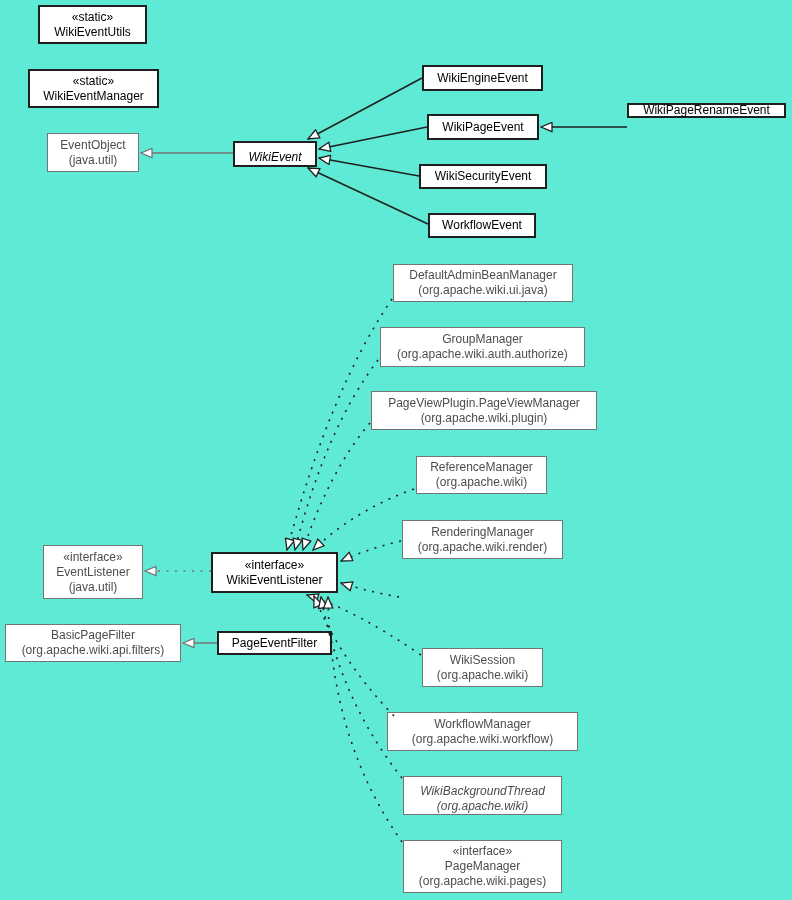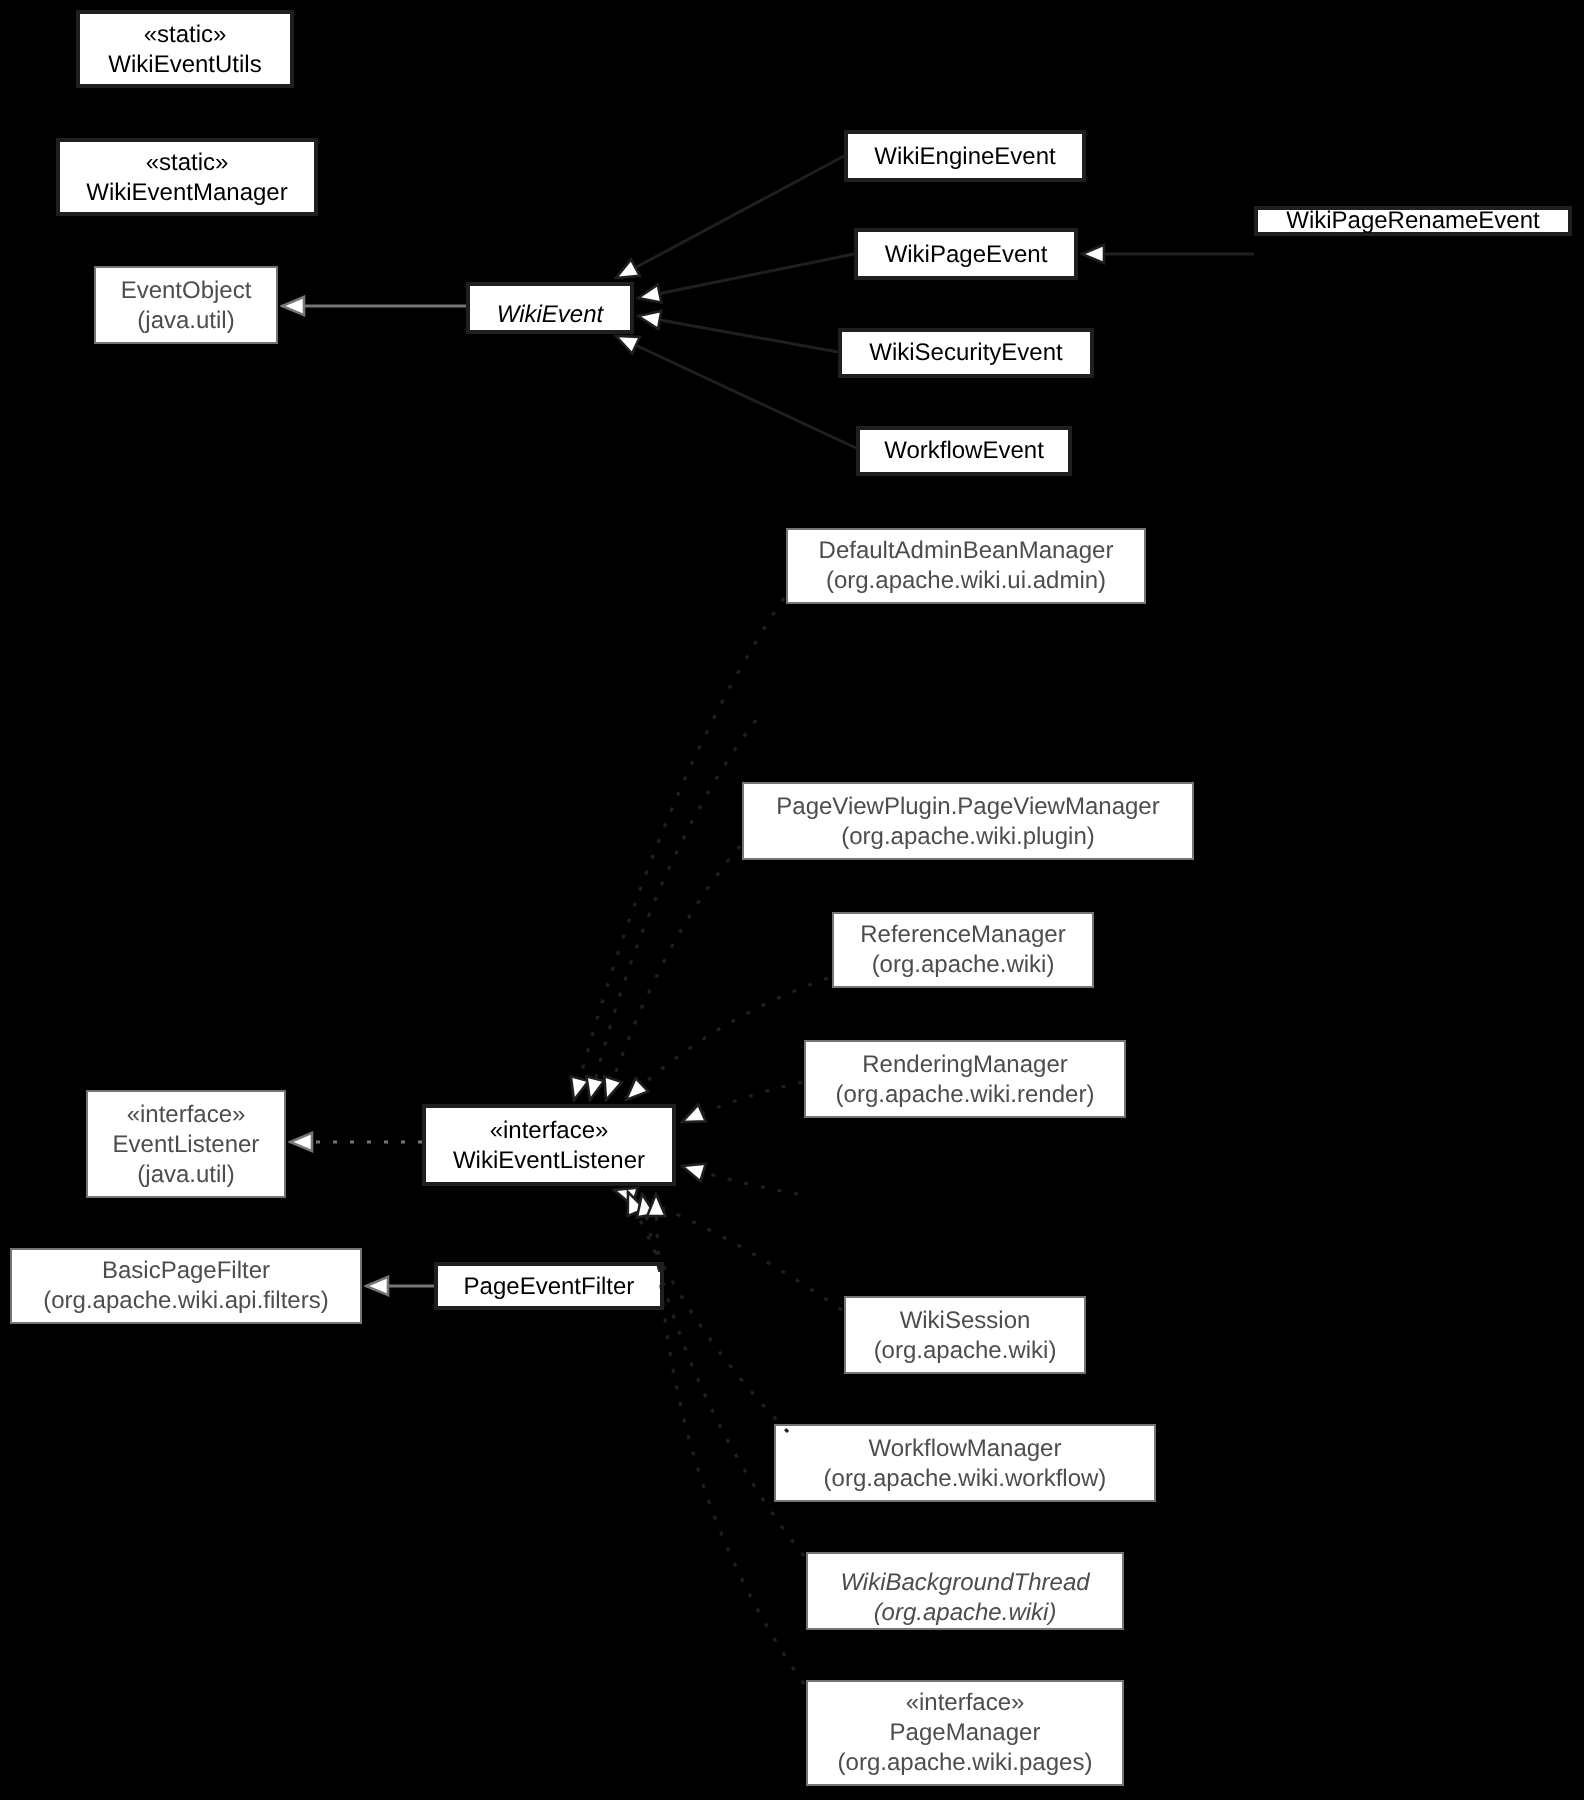--- a/index.html
+++ b/index.html
@@ -1,17 +1,17 @@
 <!DOCTYPE html>
 <html><head>
 <meta charset="utf-8">
 <style>
   html,body{margin:0;padding:0;background:#ffffff;}
   #canvas{
-    position:relative;width:792px;height:900px;background:#000000;overflow:hidden;
+    position:relative;width:792px;height:900px;background:#5eead4;overflow:hidden;
     font-family:"Liberation Sans","DejaVu Sans",sans-serif;
   }
   .box{
     position:absolute;background:#ffffff;box-sizing:border-box;
     display:flex;flex-direction:column;justify-content:center;align-items:center;
     text-align:center;font-size:12px;line-height:15px;z-index:1;white-space:nowrap;
   }
   .local{border:2px solid #1f1f1f;color:#000000;}
   .ext{border:1.5px solid #757575;color:#4d4d4d;}
   .it{font-style:italic;justify-content:flex-end;}
@@ -91,23 +91,27 @@
   <div class="box local" style="left:419px;top:164px;width:128px;height:25px">
     <div>WikiSecurityEvent</div>
   </div>
 
   <div class="box local" style="left:428px;top:213px;width:108px;height:25px">
     <div>WorkflowEvent</div>
   </div>
 
   <div class="box ext" style="left:393px;top:264px;width:180px;height:38px">
     <div>DefaultAdminBeanManager</div>
-    <div>(org.apache.wiki.ui.admin)</div>
+    <div>(org.apache.wiki.ui.java)</div>
   </div>
 
+  <div class="box ext" style="left:380px;top:327px;width:205px;height:40px">
+    <div>GroupManager</div>
+    <div>(org.apache.wiki.auth.authorize)</div>
+  </div>
 
   <div class="box ext" style="left:371px;top:391px;width:226px;height:39px">
     <div>PageViewPlugin.PageViewManager</div>
     <div>(org.apache.wiki.plugin)</div>
   </div>
 
   <div class="box ext" style="left:416px;top:456px;width:131px;height:38px">
     <div>ReferenceManager</div>
     <div>(org.apache.wiki)</div>
   </div>

